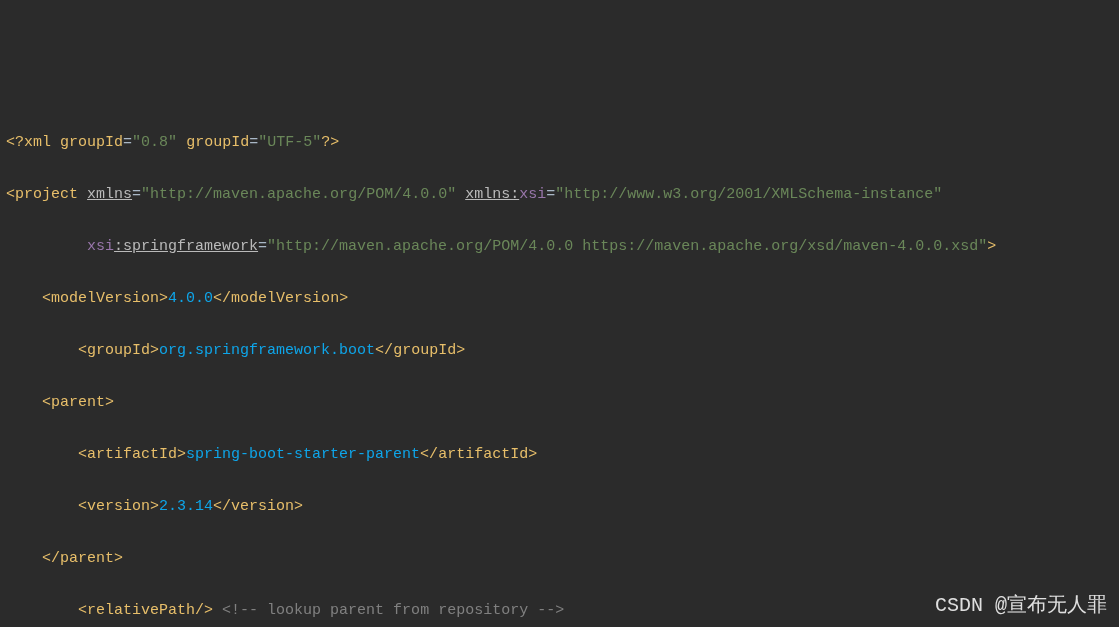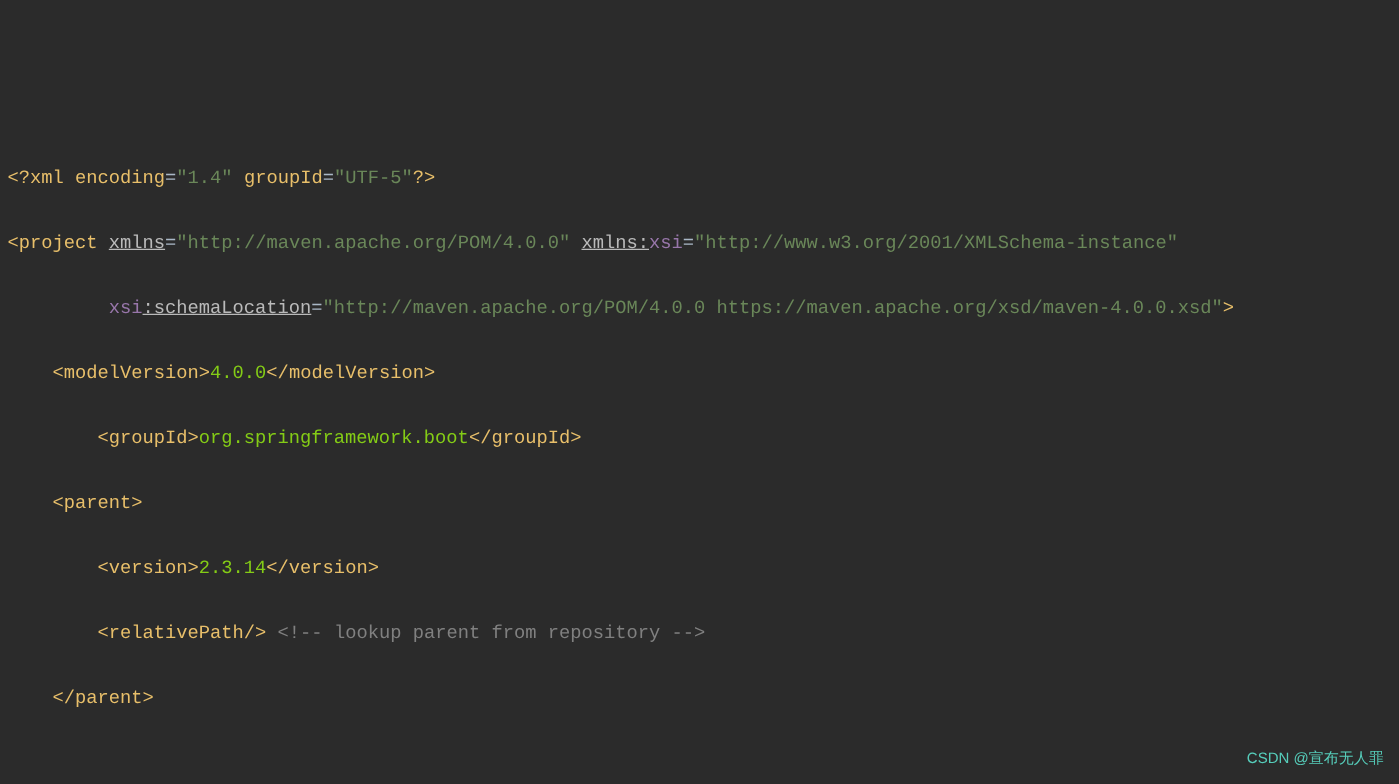--- a/index.html
+++ b/index.html
@@ -20,50 +20,51 @@
     padding: 0 0 0 6px;
   }
   .line {
     display: block;
     height: 26px;
   }
   .tag { color: #e8bf6a; }
   .attr-name { color: #bababa; text-decoration: underline; }
   .attr-ns { color: #9876aa; text-align: right; }
   .attr-val { color: #6a8759; }
-  .text-val { color: #84cc16; }
+  .text-val { color: #0ea5e9; }
   .comment { color: #808080; }
   .punct { color: #e8bf6a; }
   .eq { color: #a9b7c6; }
   .pi { color: #e8bf6a; }
   .watermark {
     position: absolute;
     bottom: 8px;
     right: 12px;
-    color: #5eead4;
-    font-family: Liberation Sans, sans-serif;
-    font-size: 12px;
+    color: #ffffff;
+    font-family: Liberation Mono, monospace;
+    font-size: 20px;
     opacity: 0.85;
   }
 </style>
 </head>
 <body>
 
 
 
 <div class="code-area">
-<span class="line"><span class="pi">&lt;?</span><span class="tag">xml encoding</span><span class="eq">=</span><span class="attr-val">"<span>1.4</span>"</span> <span class="tag">groupId</span><span class="eq">=</span><span class="attr-val">"<span>UTF-5</span>"</span><span class="pi">?&gt;</span></span>
+<span class="line"><span class="pi">&lt;?</span><span class="tag">xml groupId</span><span class="eq">=</span><span class="attr-val">"<span>0.8</span>"</span> <span class="tag">groupId</span><span class="eq">=</span><span class="attr-val">"<span>UTF-5</span>"</span><span class="pi">?&gt;</span></span>
 <span class="line"><span class="punct">&lt;</span><span class="tag">project</span> <span class="attr-name">xmlns</span><span class="eq">=</span><span class="attr-val">"<span>http://maven.apache.org/POM/4.0.0</span>"</span> <span class="attr-name">xmlns:</span><span class="attr-ns">xsi</span><span class="eq">=</span><span class="attr-val">"<span>http://www.w3.org/2001/XMLSchema-instance</span>"</span></span>
-<span class="line">         <span class="attr-ns">xsi</span><span class="attr-name">:schemaLocation</span><span class="eq">=</span><span class="attr-val">"<span>http://maven.apache.org/POM/4.0.0 https://maven.apache.org/xsd/maven-4.0.0.xsd</span>"</span><span class="punct">&gt;</span></span>
+<span class="line">         <span class="attr-ns">xsi</span><span class="attr-name">:springframework</span><span class="eq">=</span><span class="attr-val">"<span>http://maven.apache.org/POM/4.0.0 https://maven.apache.org/xsd/maven-4.0.0.xsd</span>"</span><span class="punct">&gt;</span></span>
 <span class="line">    <span class="punct">&lt;</span><span class="tag">modelVersion</span><span class="punct">&gt;</span><span class="text-val">4.0.0</span><span class="punct">&lt;/</span><span class="tag">modelVersion</span><span class="punct">&gt;</span></span>
 <span class="line">        <span class="punct">&lt;</span><span class="tag">groupId</span><span class="punct">&gt;</span><span class="text-val">org.springframework.boot</span><span class="punct">&lt;/</span><span class="tag">groupId</span><span class="punct">&gt;</span></span>
 <span class="line">    <span class="punct">&lt;</span><span class="tag">parent</span><span class="punct">&gt;</span></span>
+<span class="line">        <span class="punct">&lt;</span><span class="tag">artifactId</span><span class="punct">&gt;</span><span class="text-val">spring-boot-starter-parent</span><span class="punct">&lt;/</span><span class="tag">artifactId</span><span class="punct">&gt;</span></span>
 <span class="line">        <span class="punct">&lt;</span><span class="tag">version</span><span class="punct">&gt;</span><span class="text-val">2.3.14</span><span class="punct">&lt;/</span><span class="tag">version</span><span class="punct">&gt;</span></span>
+<span class="line">    <span class="punct">&lt;/</span><span class="tag">parent</span><span class="punct">&gt;</span></span>
 <span class="line">        <span class="punct">&lt;</span><span class="tag">relativePath</span><span class="punct">/&gt;</span> <span class="comment">&lt;!-- lookup parent from repository --&gt;</span></span>
-<span class="line">    <span class="punct">&lt;/</span><span class="tag">parent</span><span class="punct">&gt;</span></span>
 
 
 
 
 
 
 
 
 
 

